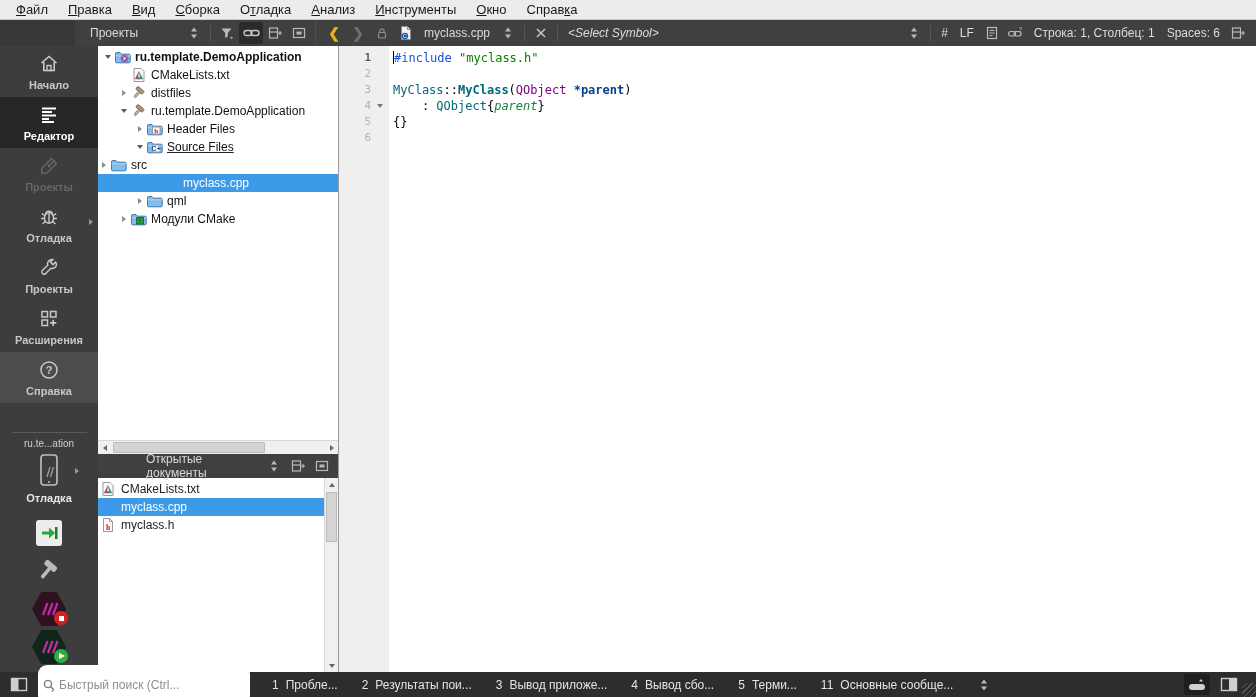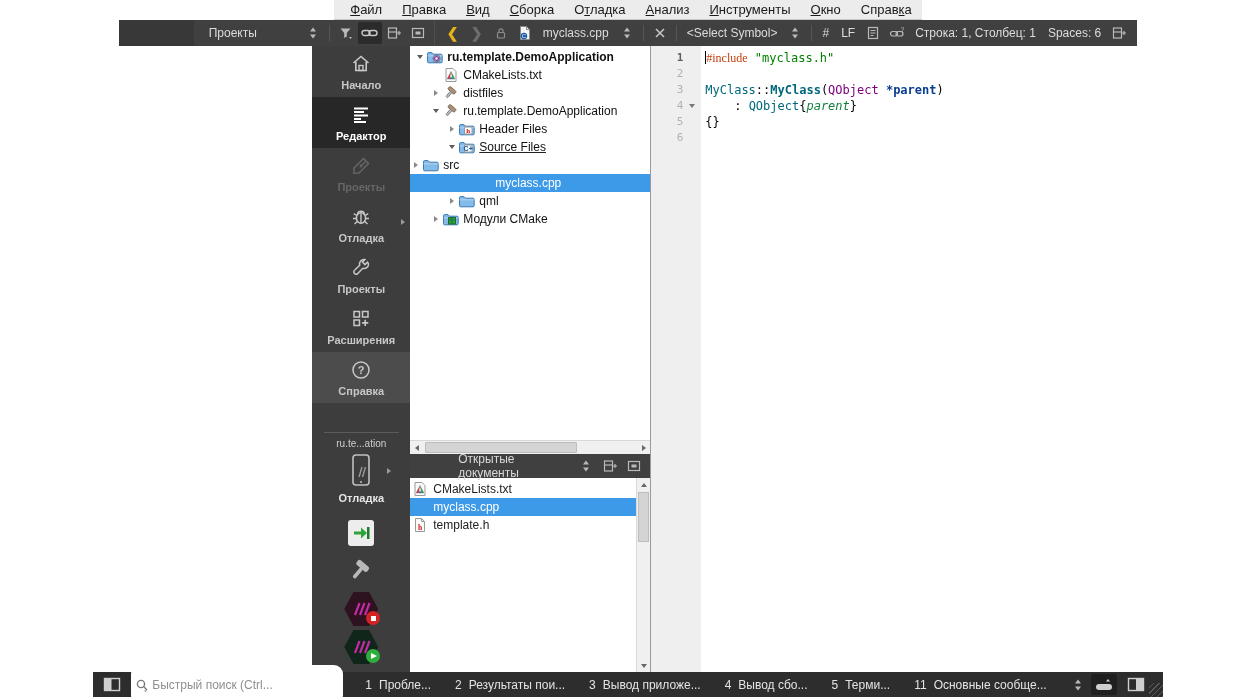--- a/index.html
+++ b/index.html
@@ -1,37 +1,37 @@
 <!DOCTYPE html>
 <html><head>
 <meta charset="utf-8">
 <style>
   html,body{margin:0;padding:0;background:#888;}
   .app{position:relative;width:1256px;height:697px;background:#fff;overflow:hidden;
        font-family:"Liberation Sans",sans-serif;font-size:12px;color:#222;
-       display:flex;flex-direction:column;align-items:center;}
+       display:flex;flex-direction:column;}
   
   .menubar{height:19px;background:#ececec;border-bottom:1px solid #c9c9c9;display:flex;align-items:center;padding-left:6px;flex:0 0 auto;}
   .menu-item{padding:1px 10px;font-size:13px;color:#1a1a1a;cursor:default;}
   .menu-item .u{text-decoration:underline;}
   
   .toolbar{height:26px;background:#404040;display:flex;align-items:stretch;flex:0 0 auto;}
   .tb-corner{width:75px;background:#383838;flex:0 0 auto;}
   .tb-nav{width:241px;flex:0 0 auto;display:flex;align-items:center;padding:0 4px 0 15px;border-right:1px solid #4e4e4e;box-sizing:border-box;}
   .tb-nav .nav-title{color:#dcdcdc;flex:1;}
   .tb-editor{flex:1;display:flex;align-items:center;padding:0 6px;min-width:0;}
   .tbtn{display:flex;align-items:center;justify-content:center;width:24px;height:22px;border-radius:2px;flex:0 0 auto;}
   .tbtn.pressed{background:#2b2b2b;}
   .vsep{width:1px;height:16px;background:#555;margin:0 4px;flex:0 0 auto;}
   .tb-text{color:#dcdcdc;margin:0 6px;white-space:nowrap;}
   .chev{font-size:14px;font-weight:bold;line-height:1;}
   .chev.back{color:#e7b416;}
   .chev.fwd{color:#6d6d6d;}
   .sym-combo{flex:1;display:flex;align-items:center;min-width:0;}
-  .sym-combo .tb-text{overflow:hidden;text-overflow:ellipsis;}
+  .sym-combo .tb-text{overflow:hidden;text-overflow:ellipsis;font-style:italic;}
   
   .body-row{flex:1;display:flex;min-height:0;}
   
   .sidebar{width:98px;background:#3d3d3d;flex:0 0 auto;display:flex;flex-direction:column;}
   .mode{height:51px;display:flex;flex-direction:column;align-items:center;justify-content:center;gap:3px;position:relative;}
   .mode .mlabel{font-size:11px;font-weight:bold;color:#c7c7c7;}
   .mode.selected{background:#272727;}
   .mode.selected .mlabel{color:#fff;}
   .mode.disabled .mlabel{color:#666;}
   .mode.highlight{background:#4c4c4c;}
@@ -89,21 +89,21 @@
   
   .editor{flex:1;position:relative;background:#fff;overflow:hidden;font-family:"DejaVu Sans Mono",monospace;font-size:12px;}
   .editor::before{content:"";position:absolute;left:0;top:0;bottom:0;width:50px;background:#efefef;}
   .code{position:relative;padding-top:4px;}
   .cline{display:flex;height:16px;line-height:16px;white-space:pre;}
   .cline .ln{width:32px;text-align:right;color:#b2b2b2;flex:0 0 auto;font-size:11px;}
   .cline.current .ln{color:#5f5f5f;font-weight:bold;}
   .cline .fold{width:18px;flex:0 0 auto;display:flex;align-items:center;justify-content:center;}
   .fold .fm{width:0;height:0;border-top:4px solid #777;border-left:3.5px solid transparent;border-right:3.5px solid transparent;}
   .cline .ltext{padding-left:4px;color:#000;}
-  .tok-pp{color:#c2410c;font-family:Liberation Serif, serif;}
+  .tok-pp{color:#1d4ed8;}
   .tok-str{color:#008000;}
   .tok-fn{color:#00677c;}
   .tok-fnb{color:#00677c;font-weight:bold;}
   .tok-type{color:#800080;}
   .tok-par{color:#0b3d91;font-weight:bold;}
   .tok-loc{color:#15803d;font-style:italic;}
   .cursor{display:inline-block;width:1px;height:13px;background:#000;vertical-align:-2px;}
   
   .statusbar{height:25px;background:#2d2d2d;display:flex;align-items:center;padding:0 0 0 6px;flex:0 0 auto;position:relative;}
   .sbtn{width:26px;height:21px;display:flex;align-items:center;justify-content:center;border-radius:2px;flex:0 0 auto;}
@@ -572,21 +572,21 @@
     <span class="tlabel">myclass.cpp</span>
             </div>
             <div class="od-row">
               <span class="ticon">
                 <svg width="16" height="16" viewBox="0 0 16 16">
                   <path d="M3.5 1.5 H9.5 L12.5 4.5 V14.5 H3.5 Z" fill="#fbfbfb" stroke="#999"></path>
                   <path d="M9.5 1.5 V4.5 H12.5" fill="none" stroke="#999"></path>
                   <text x="8" y="13" font-size="7.5" fill="#cc1111" text-anchor="middle" font-weight="bold" font-family="Liberation Serif">h</text>
                 </svg>
               </span>
-    <span class="tlabel">template.h</span>
+    <span class="tlabel">myclass.h</span>
             </div>
           </div>
         <div class="vscroll">
           <span class="vs-btn">
               <span class="tri-u"></span>
             </span>
           <span class="vs-thumb"></span>
           <span class="vs-spacer"></span>
           <span class="vs-btn">
               <span class="tri-d"></span>

